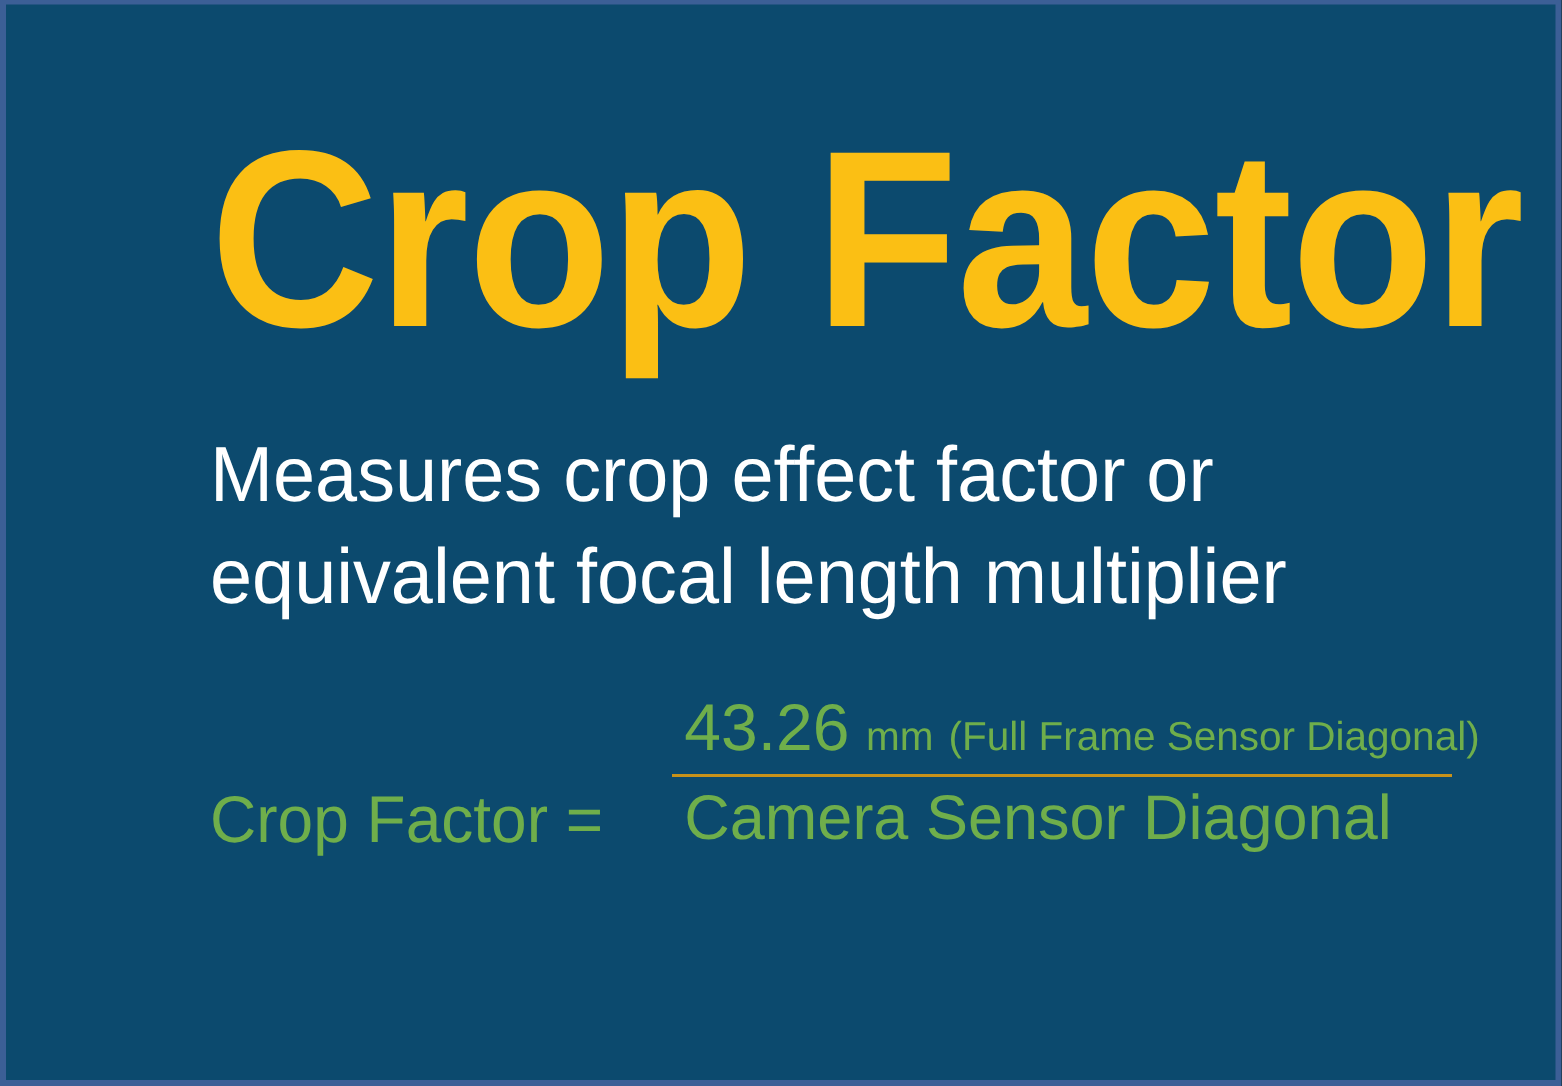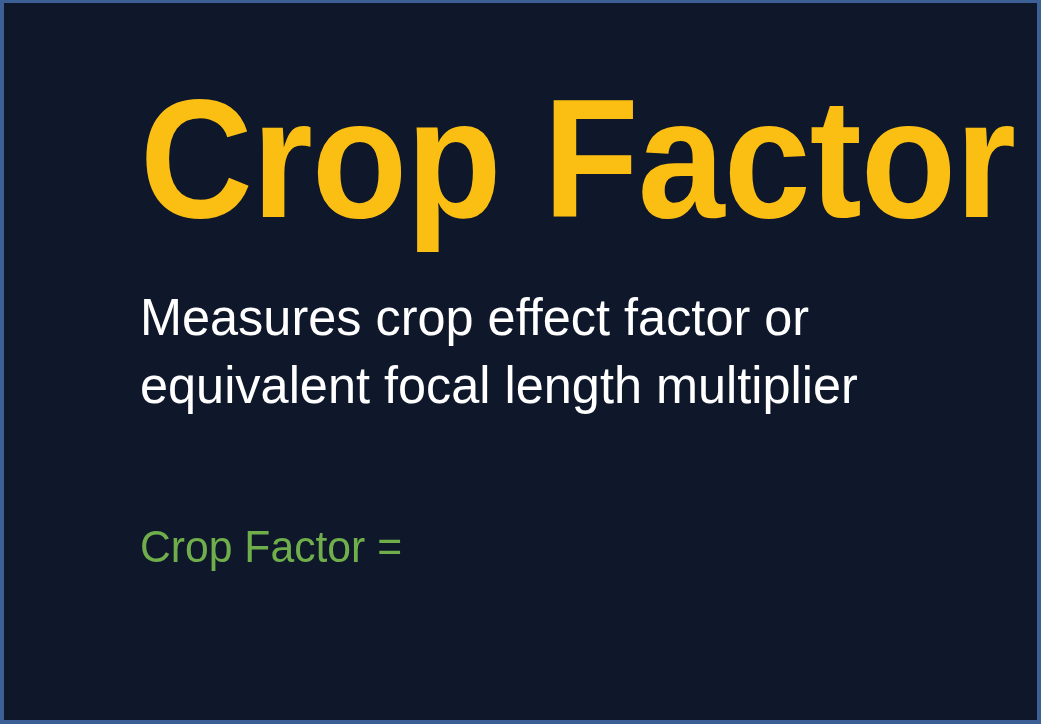--- a/index.html
+++ b/index.html
@@ -5,21 +5,21 @@
   html, body {
     margin: 0;
     padding: 0;
     background: #2a2a2a;
   }
   #slide {
     position: relative;
     width: 1041px;
     height: 724px;
     box-sizing: border-box;
-    background: #0f172a;
+    background: #0c4a6e;
     border: 3px solid #3c5f96;
     border-left-width: 4px;
     border-right-width: 4px;
     border-bottom-width: 4px;
     overflow: hidden;
     font-family: "Liberation Sans", sans-serif;
   }
 
   
   #title {
@@ -134,15 +134,28 @@
 
   <div id="subtitle">
     <span class="ln">Measures crop effect factor or</span>
     <span class="ln">equivalent focal length multiplier</span>
   </div>
 
   <div id="formula">
 
     <div id="formula-label">Crop Factor =</div>
 
+    <div id="fraction">
+
+      <div id="numerator">
+        <span id="num-value">43.26</span>
+        <span id="num-unit">mm</span>
+        <span id="num-note">(Full Frame Sensor Diagonal)</span>
+      </div>
+
+      <div id="fraction-bar"></div>
+
+      <div id="denominator">Camera Sensor Diagonal</div>
+
+    </div>
   </div>
 
 </div>
 
 </body></html>

